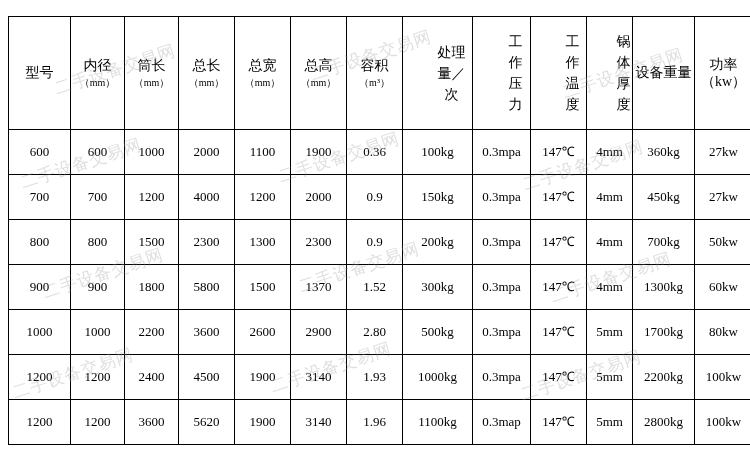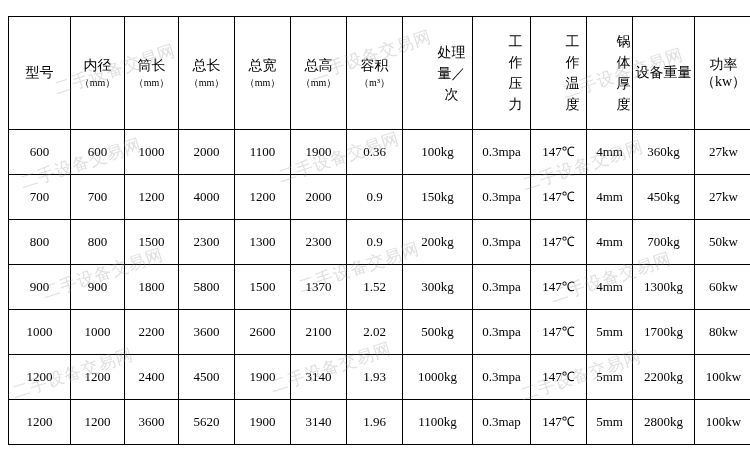--- a/index.html
+++ b/index.html
@@ -242,22 +242,22 @@
         <td>4mm</td>
         <td>1300kg</td>
         <td>60kw</td>
       </tr>
       <tr>
         <td>1000</td>
         <td>1000</td>
         <td>2200</td>
         <td>3600</td>
         <td>2600</td>
-        <td>2100</td>
-        <td>2.02</td>
+        <td>2900</td>
+        <td>2.80</td>
         <td>500kg</td>
         <td>0.3mpa</td>
         <td>147℃</td>
         <td>5mm</td>
         <td>1700kg</td>
         <td>80kw</td>
       </tr>
       <tr>
         <td>1200</td>
         <td>1200</td>

